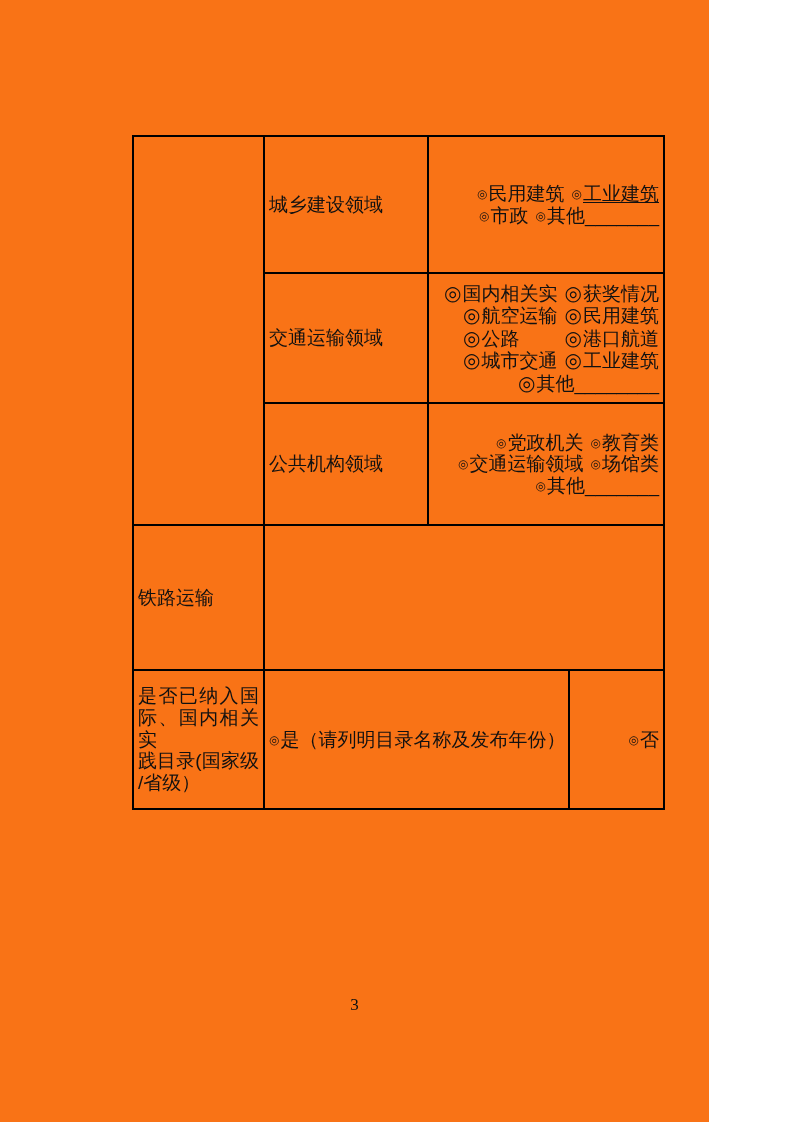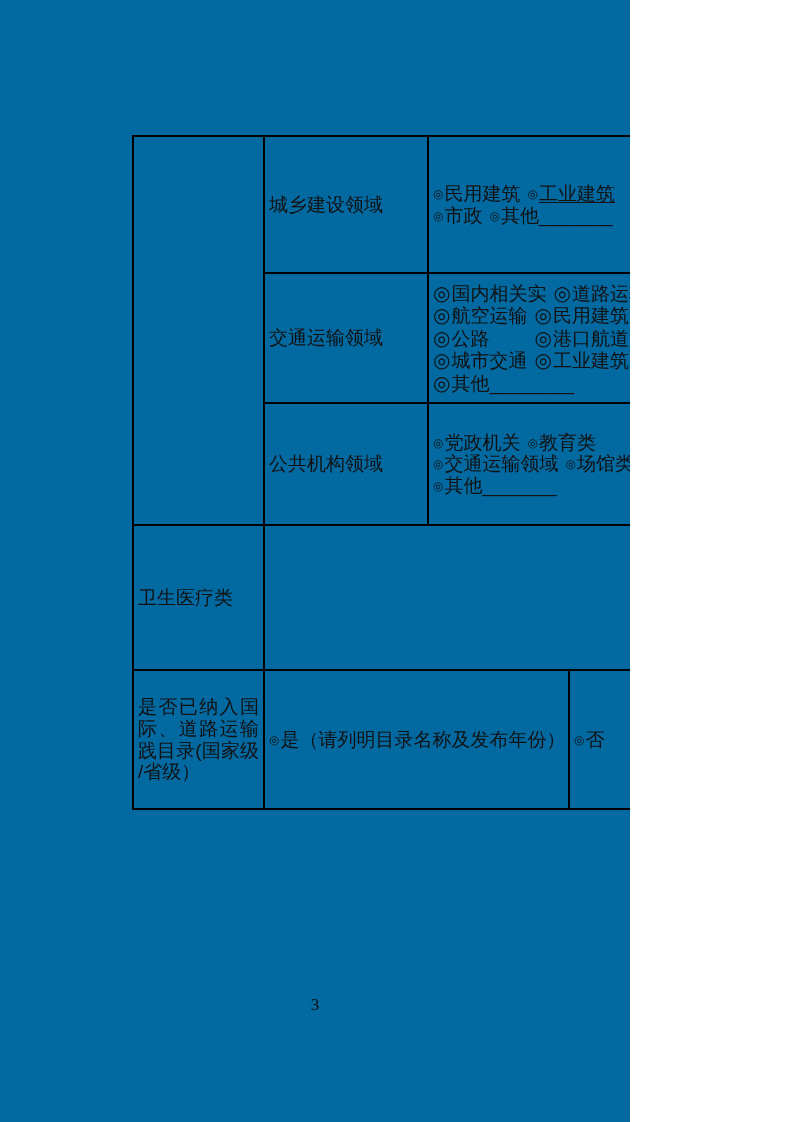--- a/index.html
+++ b/index.html
@@ -1,20 +1,20 @@
 <!DOCTYPE html>
 <html><head>
 <meta charset="utf-8">
 <style>
   html, body { margin: 0; padding: 0; background: #ffffff; }
   .page {
     position: relative;
-    width: 630px;
+    width: 709px;
     height: 1122px;
-    background: #0369a1;
+    background: #f97316;
     font-family: "Liberation Sans", sans-serif;
     color: #111111;
     overflow: hidden;
   }
   table.form {
     position: absolute;
     left: 132px;
     top: 135px;
     width: 531px;
     border-collapse: collapse;
@@ -27,21 +27,21 @@
     line-height: 1.12;
     padding: 0 4px;
     overflow: hidden;
   }
   td.label-cell { padding-left: 5px; }
   td.options-cell { padding-left: 4px; }
   td.dir-label-cell { padding: 0 3px; }
   td.yes-cell { white-space: nowrap; padding-left: 4px; }
   td.no-cell { padding-left: 6px; }
 
-  .opt-line { white-space: nowrap; line-height: 1.12; }
+  .opt-line { white-space: nowrap; line-height: 1.12; text-align: right; }
   .opt { display: inline; }
   .opt + .opt { margin-left: 7px; }
   .circle { display: inline-block; }
   .circle.small { font-size: 12px; vertical-align: 2px; margin-right: 1px; }
   .circle.large { font-size: 20px; vertical-align: 0; margin-right: 1px; }
   .u { text-decoration: underline; text-underline-offset: 2px; }
 
   .dir-line { text-align: justify; text-align-last: justify; line-height: 1.14; }
   .dir-line:last-child { text-align-last: left; }
 
@@ -80,21 +80,21 @@
               <div class="opt-line"><span class="opt"><span class="circle small">◎</span><span>市政</span></span><span class="opt"><span class="circle small">◎</span><span>其他_______</span></span></div>
             </div>
         </td>
       </tr>
       <tr>
         <td class="label-cell" style="height:128px">
           <span>交通运输领域</span>
         </td>
         <td class="options-cell" colspan="2" style="height:128px">
           <div>
-              <div class="opt-line"><span class="opt"><span class="circle large">◎</span><span>国内相关实</span></span><span class="opt"><span class="circle large">◎</span><span>道路运输</span></span></div>
+              <div class="opt-line"><span class="opt"><span class="circle large">◎</span><span>国内相关实</span></span><span class="opt"><span class="circle large">◎</span><span>获奖情况</span></span></div>
               <div class="opt-line"><span class="opt"><span class="circle large">◎</span><span>航空运输</span></span><span class="opt"><span class="circle large">◎</span><span>民用建筑</span></span></div>
               <div class="opt-line"><span class="opt"><span class="circle large">◎</span><span>公路　　</span></span><span class="opt"><span class="circle large">◎</span><span>港口航道</span></span></div>
               <div class="opt-line"><span class="opt"><span class="circle large">◎</span><span>城市交通</span></span><span class="opt"><span class="circle large">◎</span><span>工业建筑</span></span></div>
               <div class="opt-line"><span class="opt"><span class="circle large">◎</span><span>其他________</span></span></div>
             </div>
         </td>
       </tr>
       <tr>
         <td class="label-cell" style="height:120px">
           <span>公共机构领域</span>
@@ -102,29 +102,29 @@
         <td class="options-cell" colspan="2" style="height:120px">
           <div>
               <div class="opt-line"><span class="opt"><span class="circle small">◎</span><span>党政机关</span></span><span class="opt"><span class="circle small">◎</span><span>教育类</span></span></div>
               <div class="opt-line"><span class="opt"><span class="circle small">◎</span><span>交通运输领域</span></span><span class="opt"><span class="circle small">◎</span><span>场馆类</span></span></div>
               <div class="opt-line"><span class="opt"><span class="circle small">◎</span><span>其他_______</span></span></div>
             </div>
         </td>
       </tr>
       <tr>
         <td class="label-cell" style="height:143px">
-          <span>卫生医疗类</span>
+          <span>铁路运输</span>
         </td>
         <td colspan="3" style="height:143px"></td>
       </tr>
       <tr>
         <td class="dir-label-cell" style="height:137px">
           <div>
               <div class="dir-line">是否已纳入国</div>
-              <div class="dir-line">际、道路运输</div>
+              <div class="dir-line">际、国内相关实</div>
               <div class="dir-line">践目录(国家级</div>
               <div class="dir-line">/省级）</div>
             </div>
         </td>
         <td class="yes-cell" colspan="2" style="height:137px">
           <div>
               <div class="opt-line"><span class="opt"><span class="circle small">◎</span><span>是（请列明目录名称及发布年份）</span></span></div>
             </div>
         </td>
         <td class="no-cell" style="height:137px">

